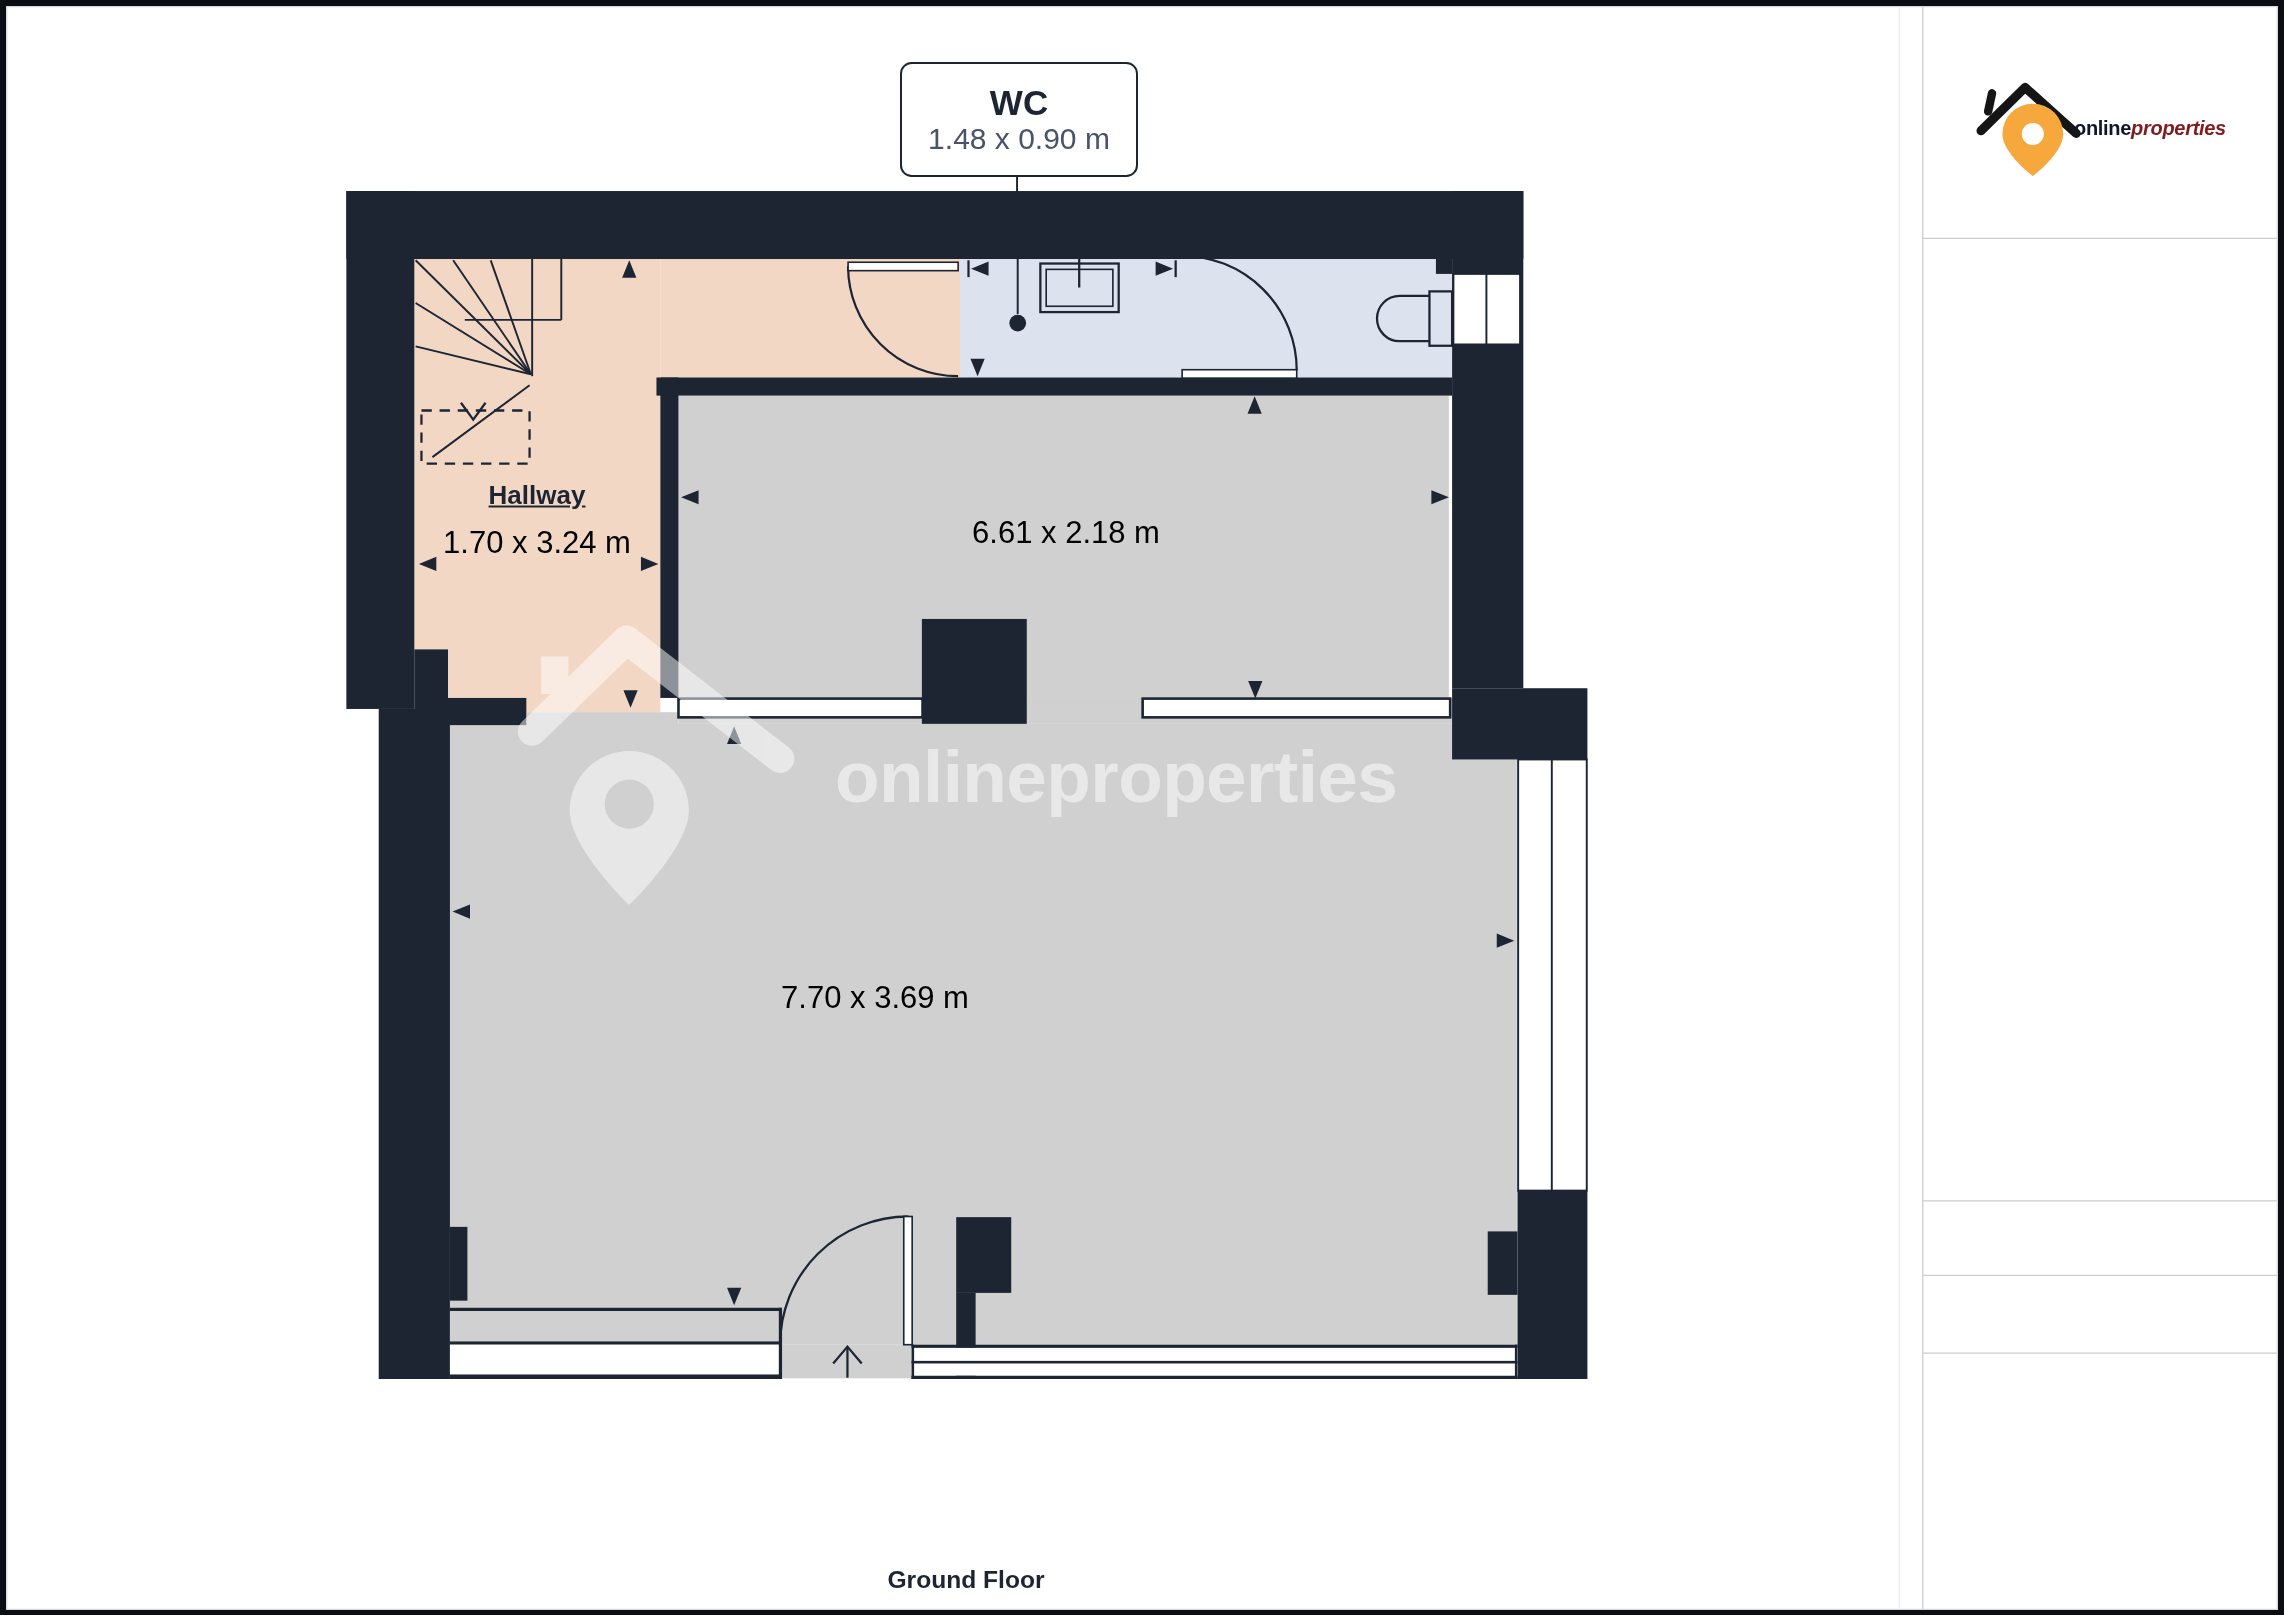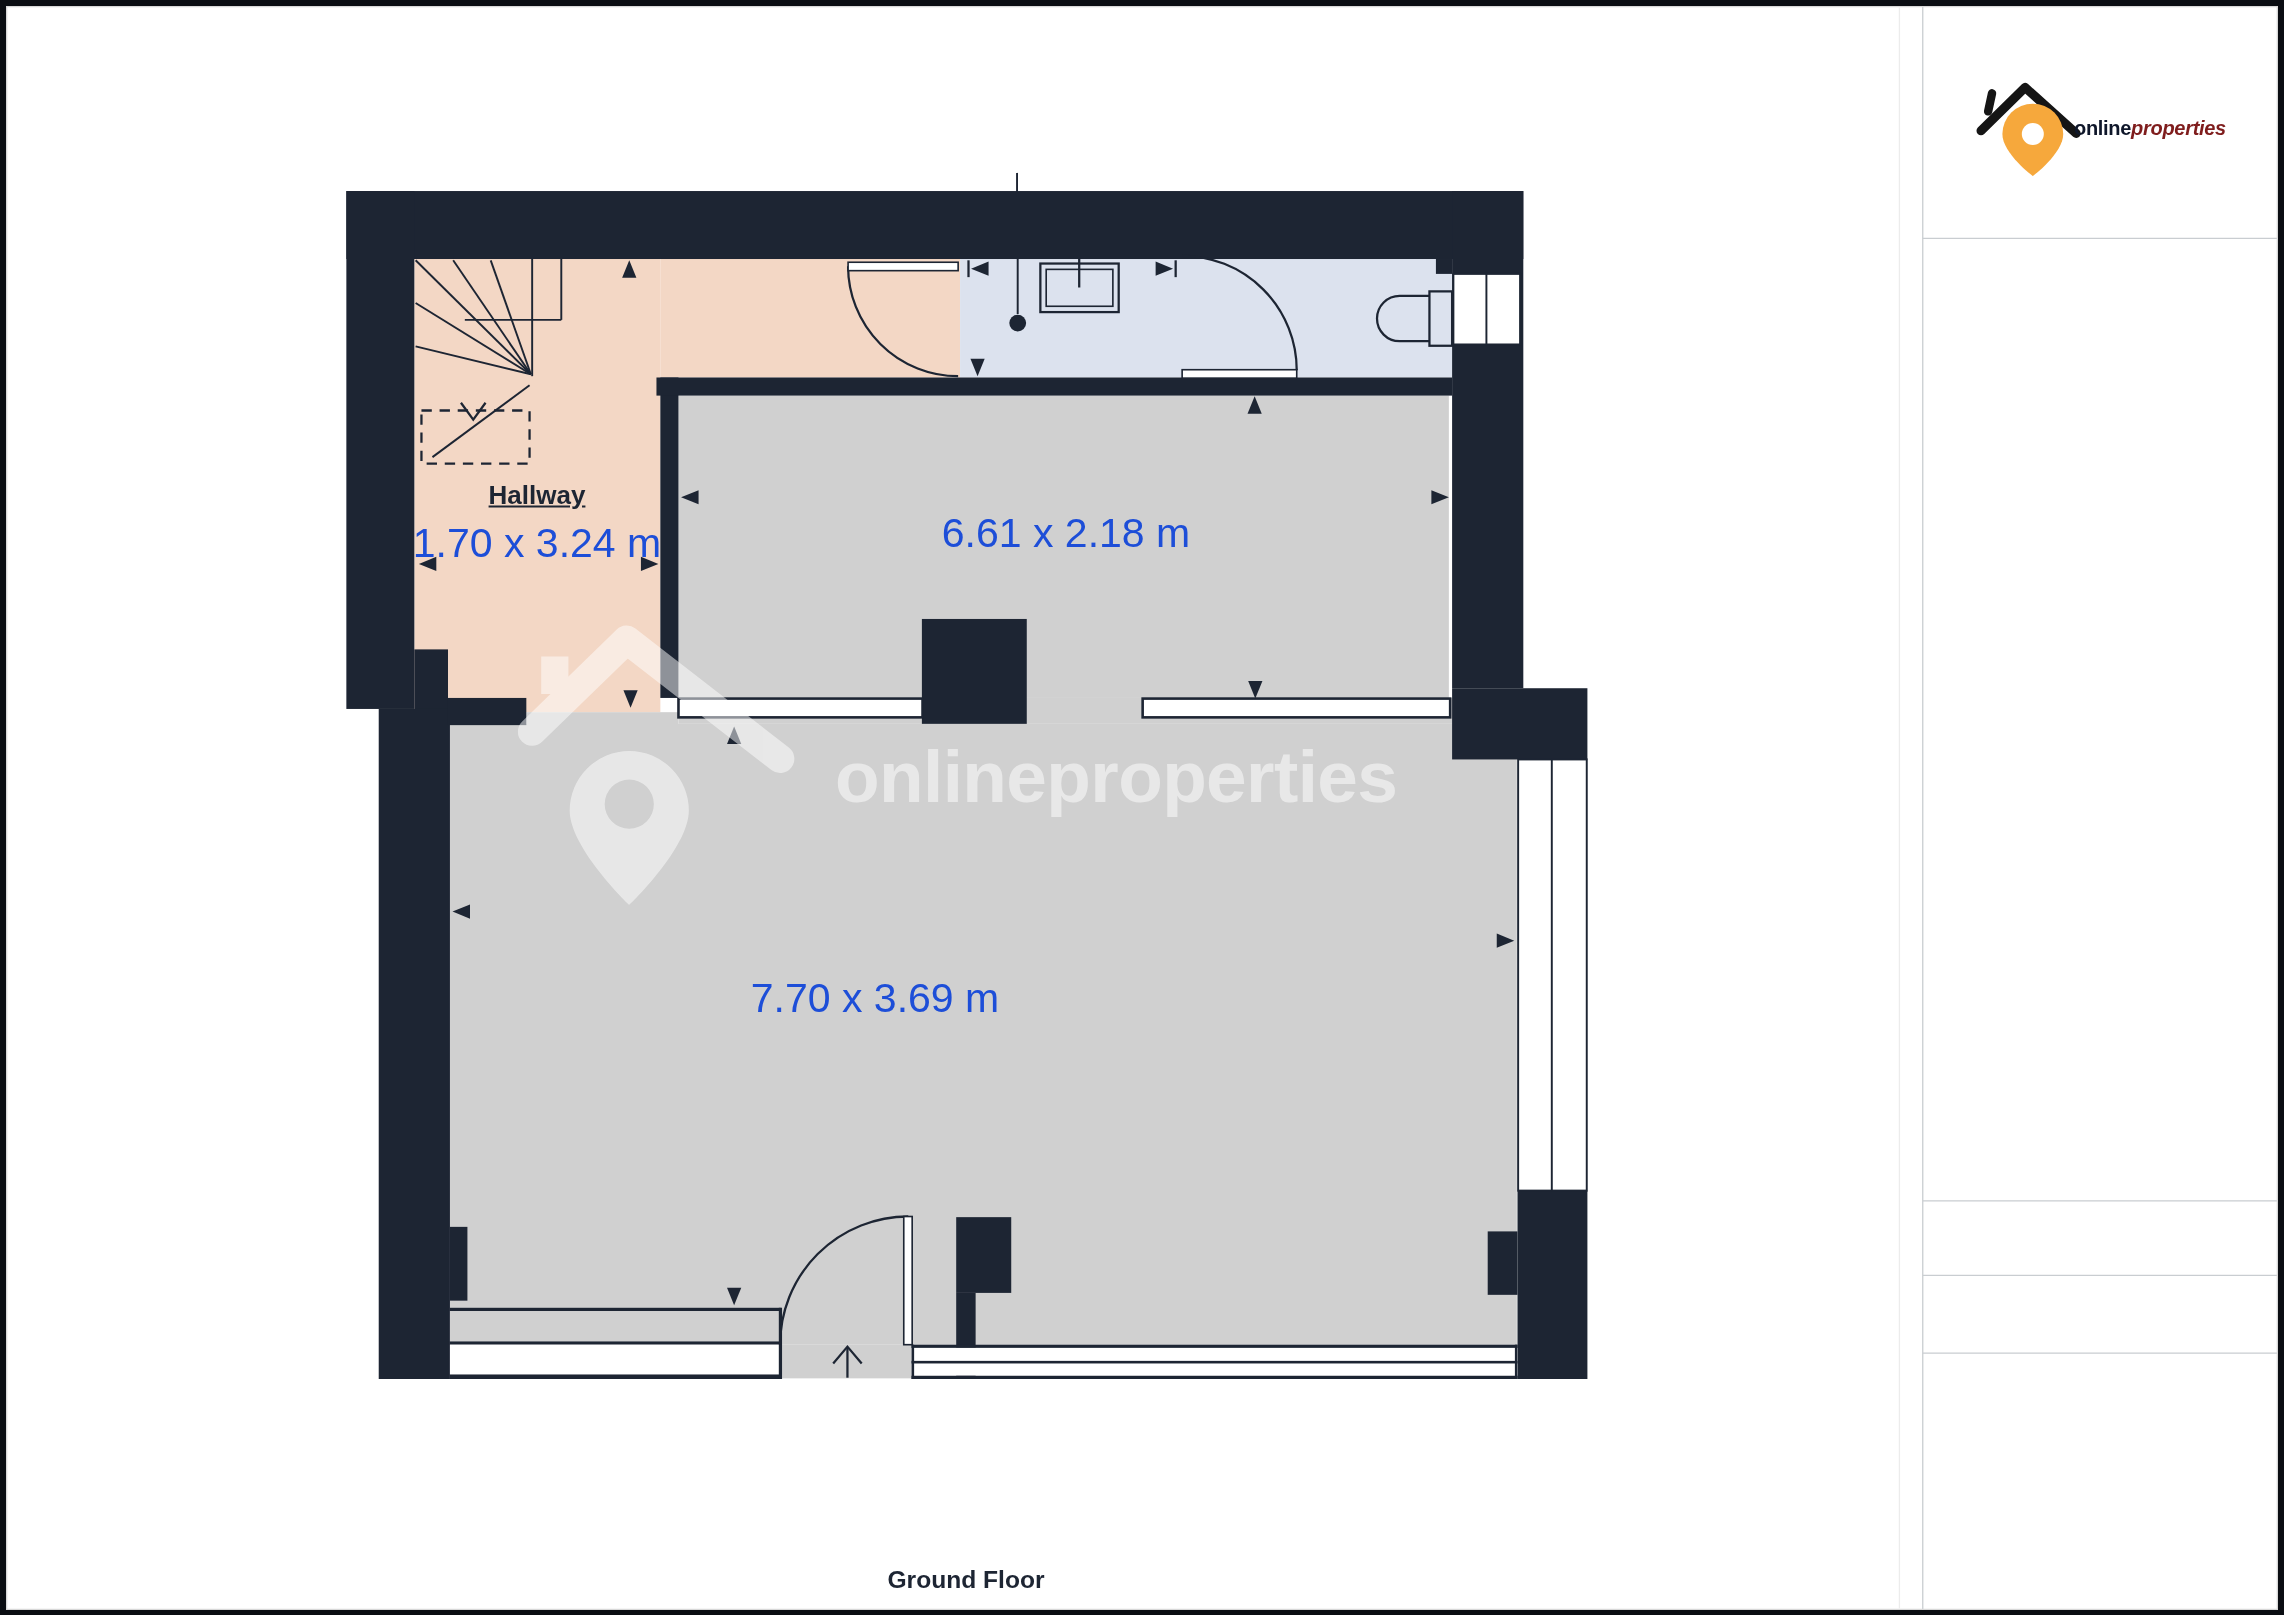--- a/index.html
+++ b/index.html
@@ -3,21 +3,21 @@
 <meta charset="utf-8">
 <style>
   html,body{margin:0;padding:0;background:#fff;}
   .page{position:relative;width:2284px;height:1616px;background:#ffffff;overflow:hidden;
         font-family:"Liberation Sans",sans-serif;}
   .frame{position:absolute;inset:0;border:6.5px solid #0a0d12;box-shadow:inset 0 0 0 1.3px #d8d8d8;
          z-index:60;pointer-events:none;}
   svg{position:absolute;left:0;top:0;}
   .lbl{position:absolute;transform:translate(-50%,-50%);white-space:nowrap;z-index:20;}
   .room-name{font-size:26px;font-weight:bold;color:#1d2533;text-decoration:underline;}
-  .room-dims{font-size:41px;color:#1d4ed8;}
+  .room-dims{font-size:31px;color:#000000;}
   .wc-box{position:absolute;left:900px;top:62px;width:234px;height:111px;background:#fff;
           border:2.6px solid #1d2533;border-radius:11.7px;z-index:25;display:flex;flex-direction:column;
           align-items:center;justify-content:center;gap:3.9px;}
   .wc-title{font-size:35px;font-weight:bold;color:#1d2533;line-height:1;}
   .wc-dims{font-size:30px;color:#49536a;line-height:1;}
   .floor-title{position:absolute;left:966px;top:1580px;transform:translate(-50%,-50%);
                font-size:24.6px;font-weight:bold;color:#1d2533;z-index:20;text-align:center;}
   .watermark-text{position:absolute;left:835px;top:776px;transform:translateY(-50%);
                   font-size:73px;font-weight:bold;letter-spacing:-0.6px;color:rgba(255,255,255,0.52);
                   z-index:15;}
@@ -186,20 +186,24 @@
     </g>
 
     <g>
       <path d="M3060,202 L3128,135 L3207,206" stroke="#151515" stroke-width="14" fill="none" stroke-linecap="round" stroke-linejoin="round"></path>
       <line x1="3071" y1="172" x2="3077" y2="144" stroke="#151515" stroke-width="13" stroke-linecap="round"></line>
       <path fill="#f6a83c" d="M3140,160 A47,47 0 0 1 3187,207 C3187,237 3140,272 3140,272 C3140,272 3093,237 3093,207 A47,47 0 0 1 3140,160 Z"></path>
       <circle cx="3140" cy="207" r="17" fill="#ffffff"></circle>
     </g>
   </svg>
 
+  <div class="wc-box">
+    <div class="wc-title">WC</div>
+    <div class="wc-dims">1.48 x 0.90 m</div>
+  </div>
 
   <div class="lbl room-name" style="left:537px;top:495px;">Hallway</div>
   <div class="lbl room-dims" style="left:537px;top:543px;">1.70 x 3.24 m</div>
 
   <div class="lbl room-dims" style="left:1066px;top:533px;">6.61 x 2.18 m</div>
 
   <div class="lbl room-dims" style="left:875px;top:998px;">7.70 x 3.69 m</div>
 
   <div class="watermark-text">onlineproperties</div>
 

